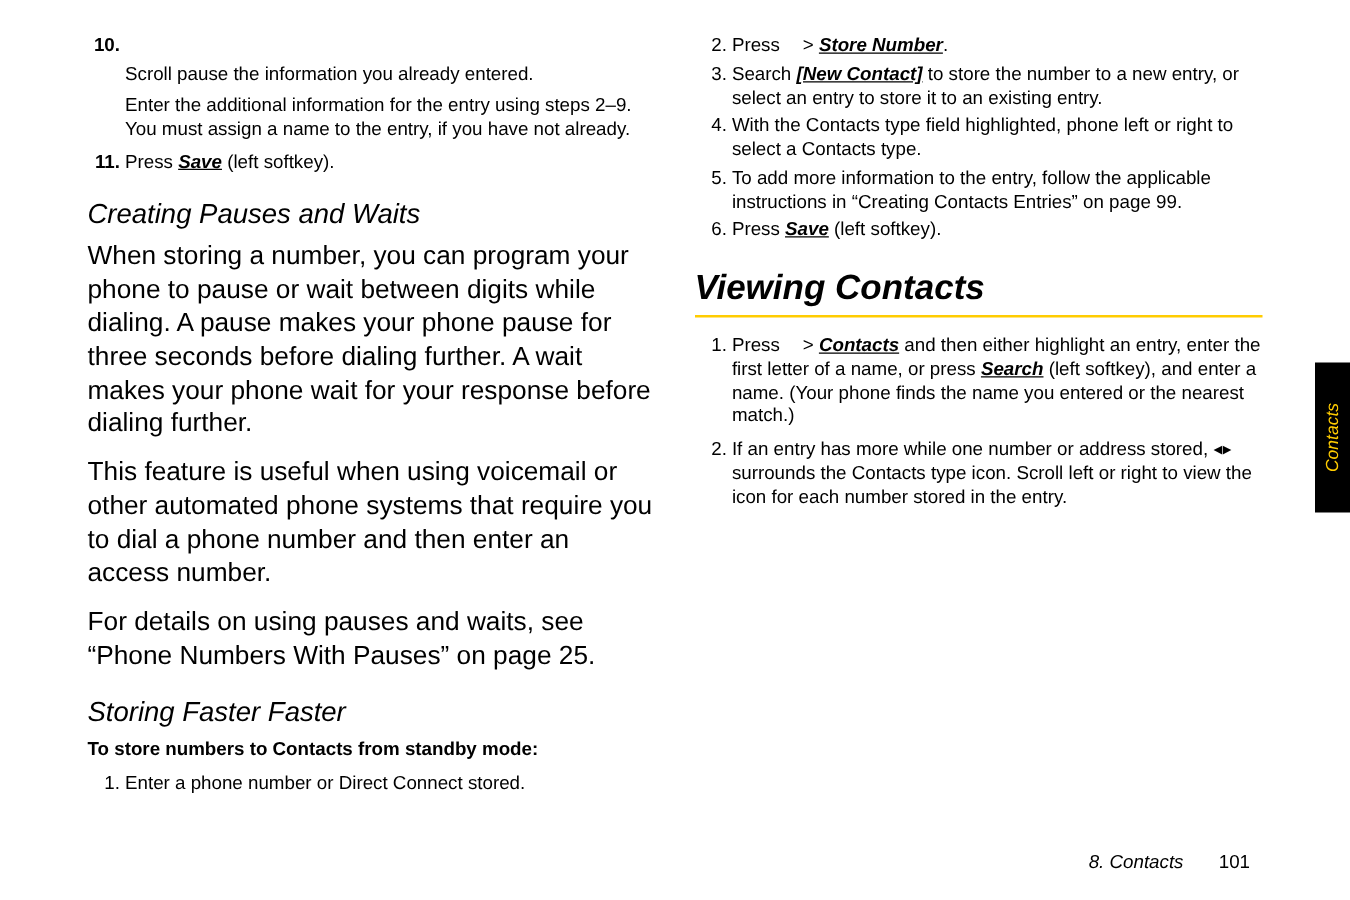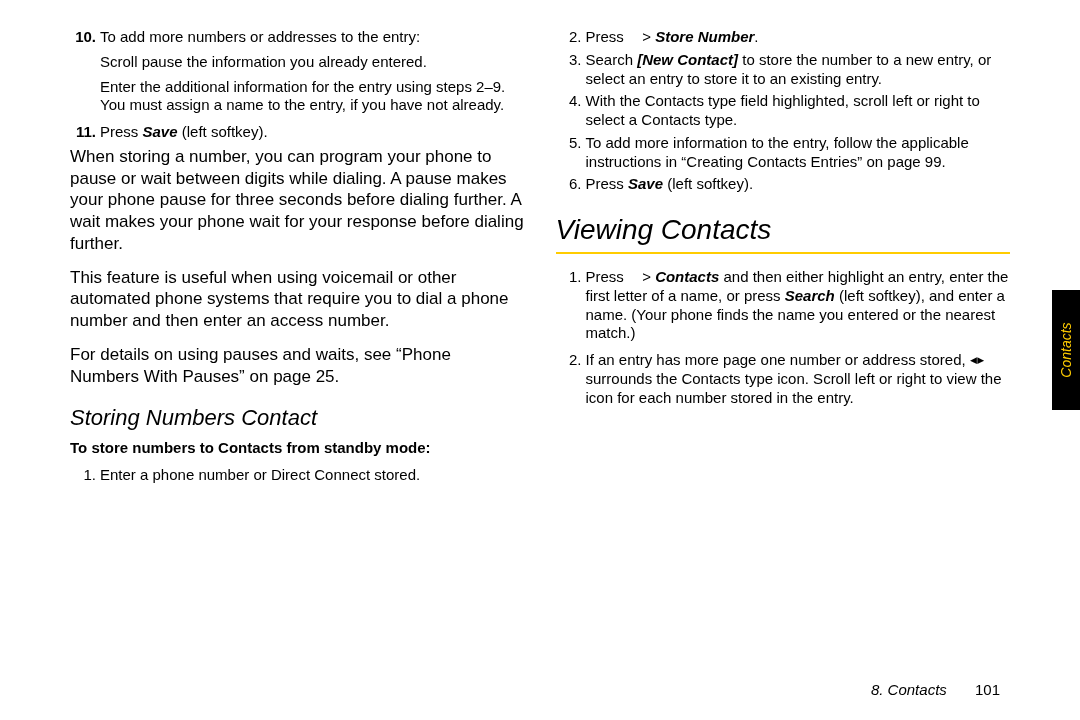--- a/index.html
+++ b/index.html
@@ -36,48 +36,48 @@
   .num-item .t {
     font-size: 15px;
     line-height: 1.25;
   }
   .sub-para {
     font-size: 15px;
     line-height: 1.25;
     margin: 6px 0 6px 30px;
   }
   .body-para {
-    font-size: 17px;
+    font-size: 21px;
     line-height: 1.28;
     margin: 0 0 12px 0;
   }
   .sub-heading {
     font-style: italic;
     font-size: 22px;
     margin: 18px 0 8px 0;
     font-weight: normal;
   }
   .section-heading {
     font-style: italic;
     font-size: 28px;
     margin: 20px 0 6px 0;
-    font-weight: normal;
+    font-weight: bold;
   }
   .yellow-rule {
     height: 2px;
     background: #ffcc00;
     margin-bottom: 14px;
   }
   .task-line {
     font-weight: bold;
     font-size: 15px;
     margin: 8px 0 10px 0;
   }
   .b { font-weight: bold; }
-  .bi { font-weight: bold; font-style: italic; }
+  .bi { font-weight: bold; font-style: italic; text-decoration: underline; }
   .glyph {
     display: inline-block;
     font-size: 9px;
     vertical-align: middle;
     letter-spacing: -1px;
   }
   .footer {
     position: absolute;
     bottom: 22px;
     right: 80px;
@@ -111,37 +111,37 @@
 </style>
 </head>
 <body>
 
 <div class="page">
 
   <div class="col">
 
     <div class="num-item">
       <div class="n b">10.</div>
-      <div class="t">To add more numbers or addresses to the entry:</div>
     </div>
     <div class="sub-para">Scroll pause the information you already entered.</div>
     <div class="sub-para">Enter the additional information for the entry using steps 2–9. You must assign a name to the entry, if you have not already.</div>
 
     <div class="num-item" style="margin-top:8px;">
       <div class="n b">11.</div>
       <div class="t">
         <span>Press </span><span class="bi">Save</span><span> (left softkey).</span>
       </div>
     </div>
 
+    <div class="sub-heading">Creating Pauses and Waits</div>
     <p class="body-para">When storing a number, you can program your phone to pause or wait between digits while dialing. A pause makes your phone pause for three seconds before dialing further. A wait makes your phone wait for your response before dialing further.</p>
     <p class="body-para">This feature is useful when using voicemail or other automated phone systems that require you to dial a phone number and then enter an access number.</p>
     <p class="body-para">For details on using pauses and waits, see “Phone Numbers With Pauses” on page 25.</p>
 
-    <div class="sub-heading">Storing Numbers Contact</div>
+    <div class="sub-heading">Storing Faster Faster</div>
     <div class="task-line">To store numbers to Contacts from standby mode:</div>
 
     <div class="num-item">
       <div class="n">1.</div>
       <div class="t">Enter a phone number or Direct Connect stored.</div>
     </div>
   </div>
 
   <div class="col">
 
@@ -154,21 +154,21 @@
 
     <div class="num-item">
       <div class="n">3.</div>
       <div class="t">
         <span>Search </span><span class="bi">[New Contact]</span><span> to store the number to a new entry, or select an entry to store it to an existing entry.</span>
       </div>
     </div>
 
     <div class="num-item">
       <div class="n">4.</div>
-      <div class="t">With the Contacts type field highlighted, scroll left or right to select a Contacts type.</div>
+      <div class="t">With the Contacts type field highlighted, phone left or right to select a Contacts type.</div>
     </div>
 
     <div class="num-item">
       <div class="n">5.</div>
       <div class="t">To add more information to the entry, follow the applicable instructions in “Creating Contacts Entries” on page 99.</div>
     </div>
 
     <div class="num-item">
       <div class="n">6.</div>
       <div class="t">
@@ -182,21 +182,21 @@
     <div class="num-item">
       <div class="n">1.</div>
       <div class="t">
         <span>Press </span><span class="save-icon"></span><span>  &gt; </span><span class="bi">Contacts</span><span> and then either highlight an entry, enter the first letter of a name, or press </span><span class="bi">Search</span><span> (left softkey), and enter a name. (Your phone finds the name you entered or the nearest match.)</span>
       </div>
     </div>
 
     <div class="num-item" style="margin-top:8px;">
       <div class="n">2.</div>
       <div class="t">
-        <span>If an entry has more page one number or address stored, </span><span class="glyph">◀ ▶</span><span> surrounds the Contacts type icon. Scroll left or right to view the icon for each number stored in the entry.</span>
+        <span>If an entry has more while one number or address stored, </span><span class="glyph">◀ ▶</span><span> surrounds the Contacts type icon. Scroll left or right to view the icon for each number stored in the entry.</span>
       </div>
     </div>
 
   </div>
 </div>
 
 <div class="side-tab">
   <span>Contacts</span>
 </div>
 

